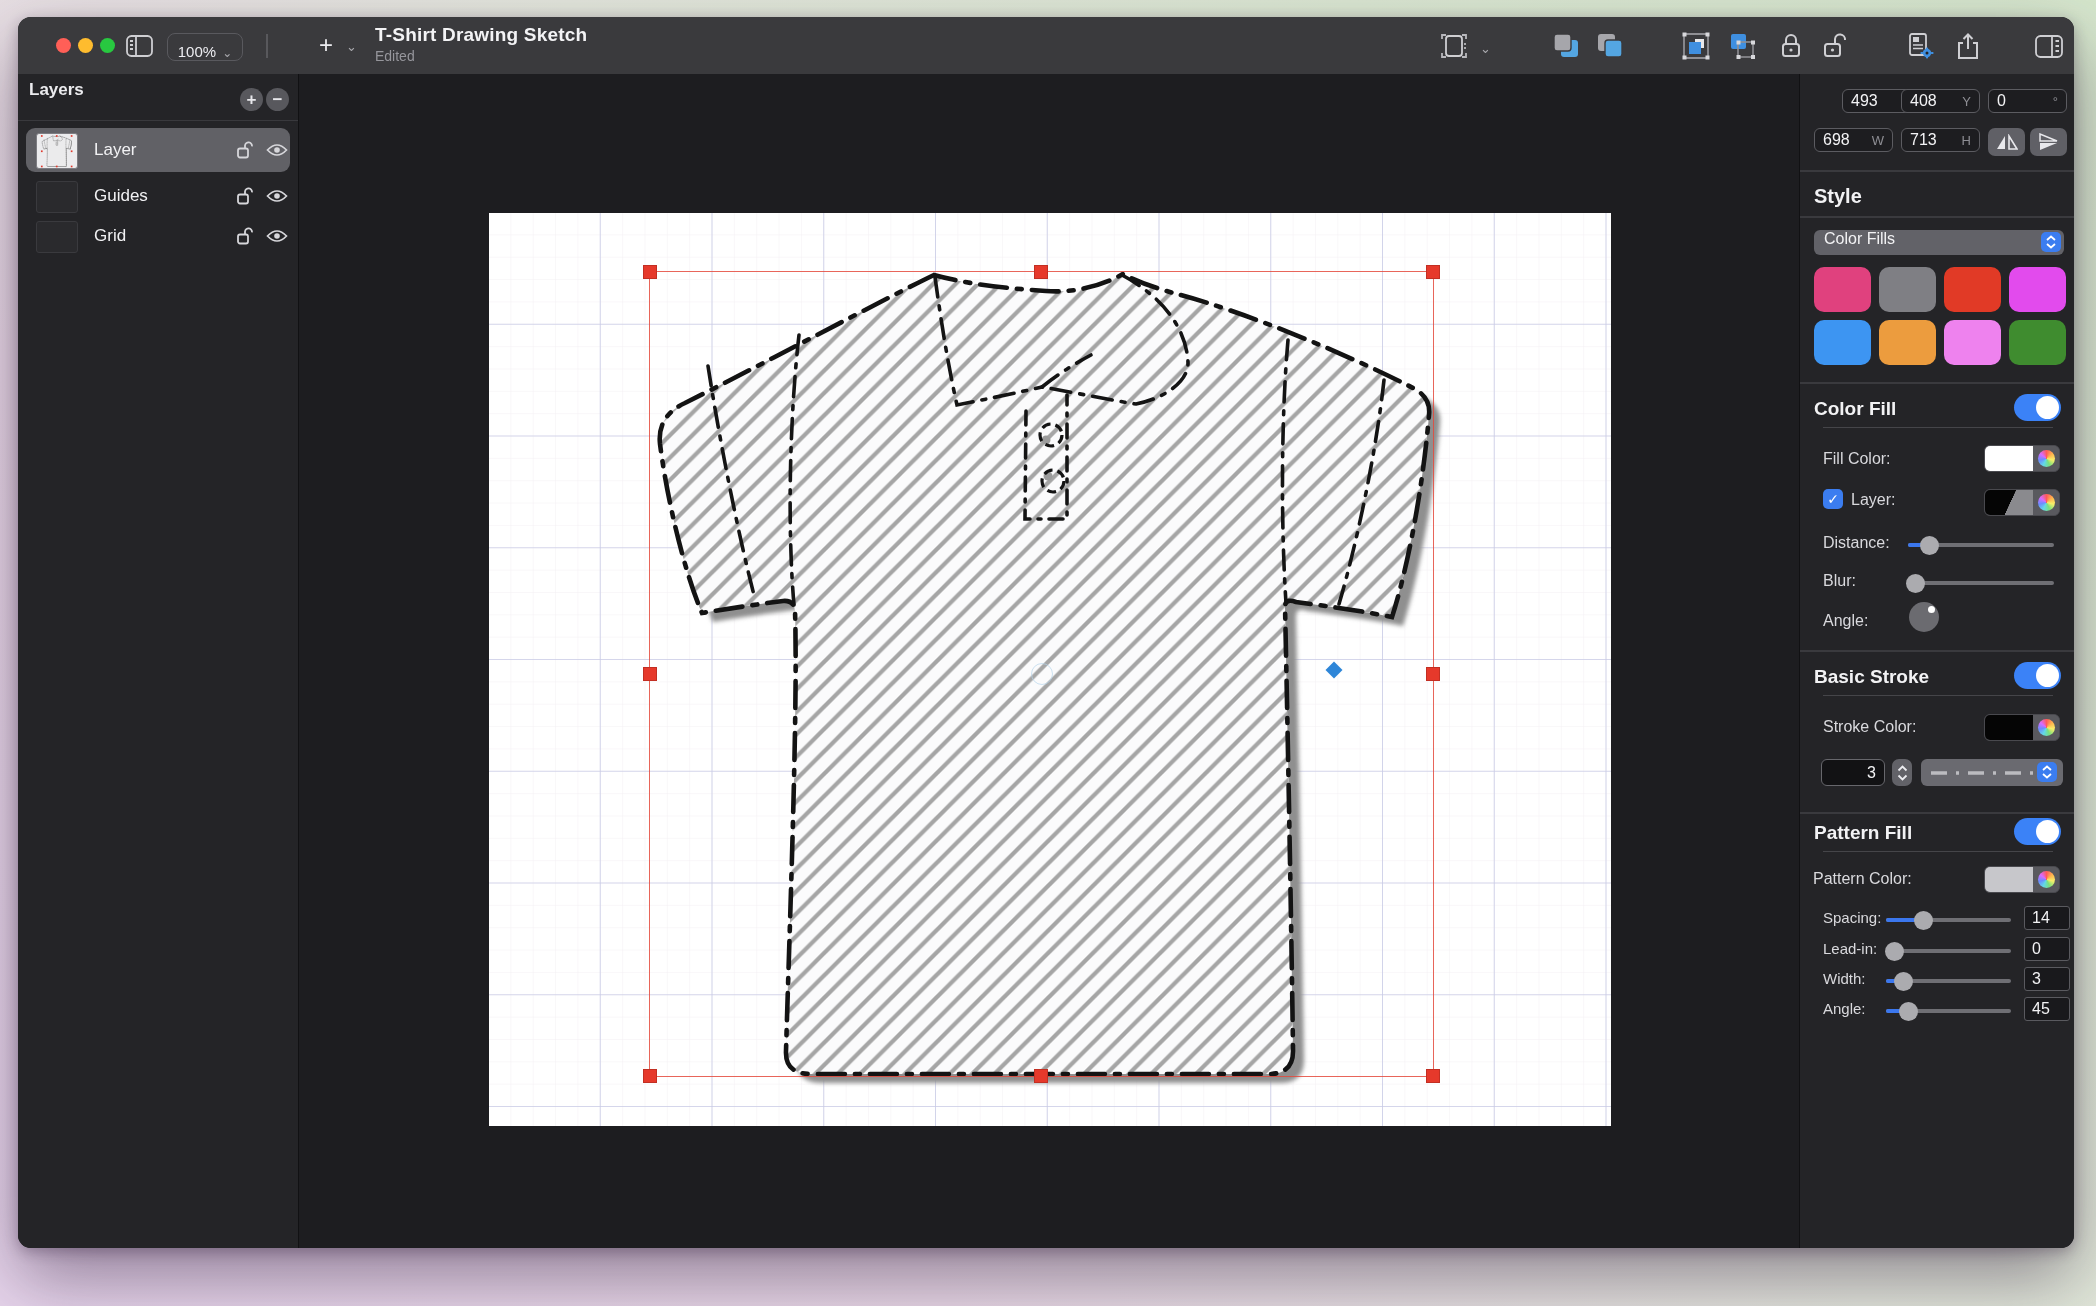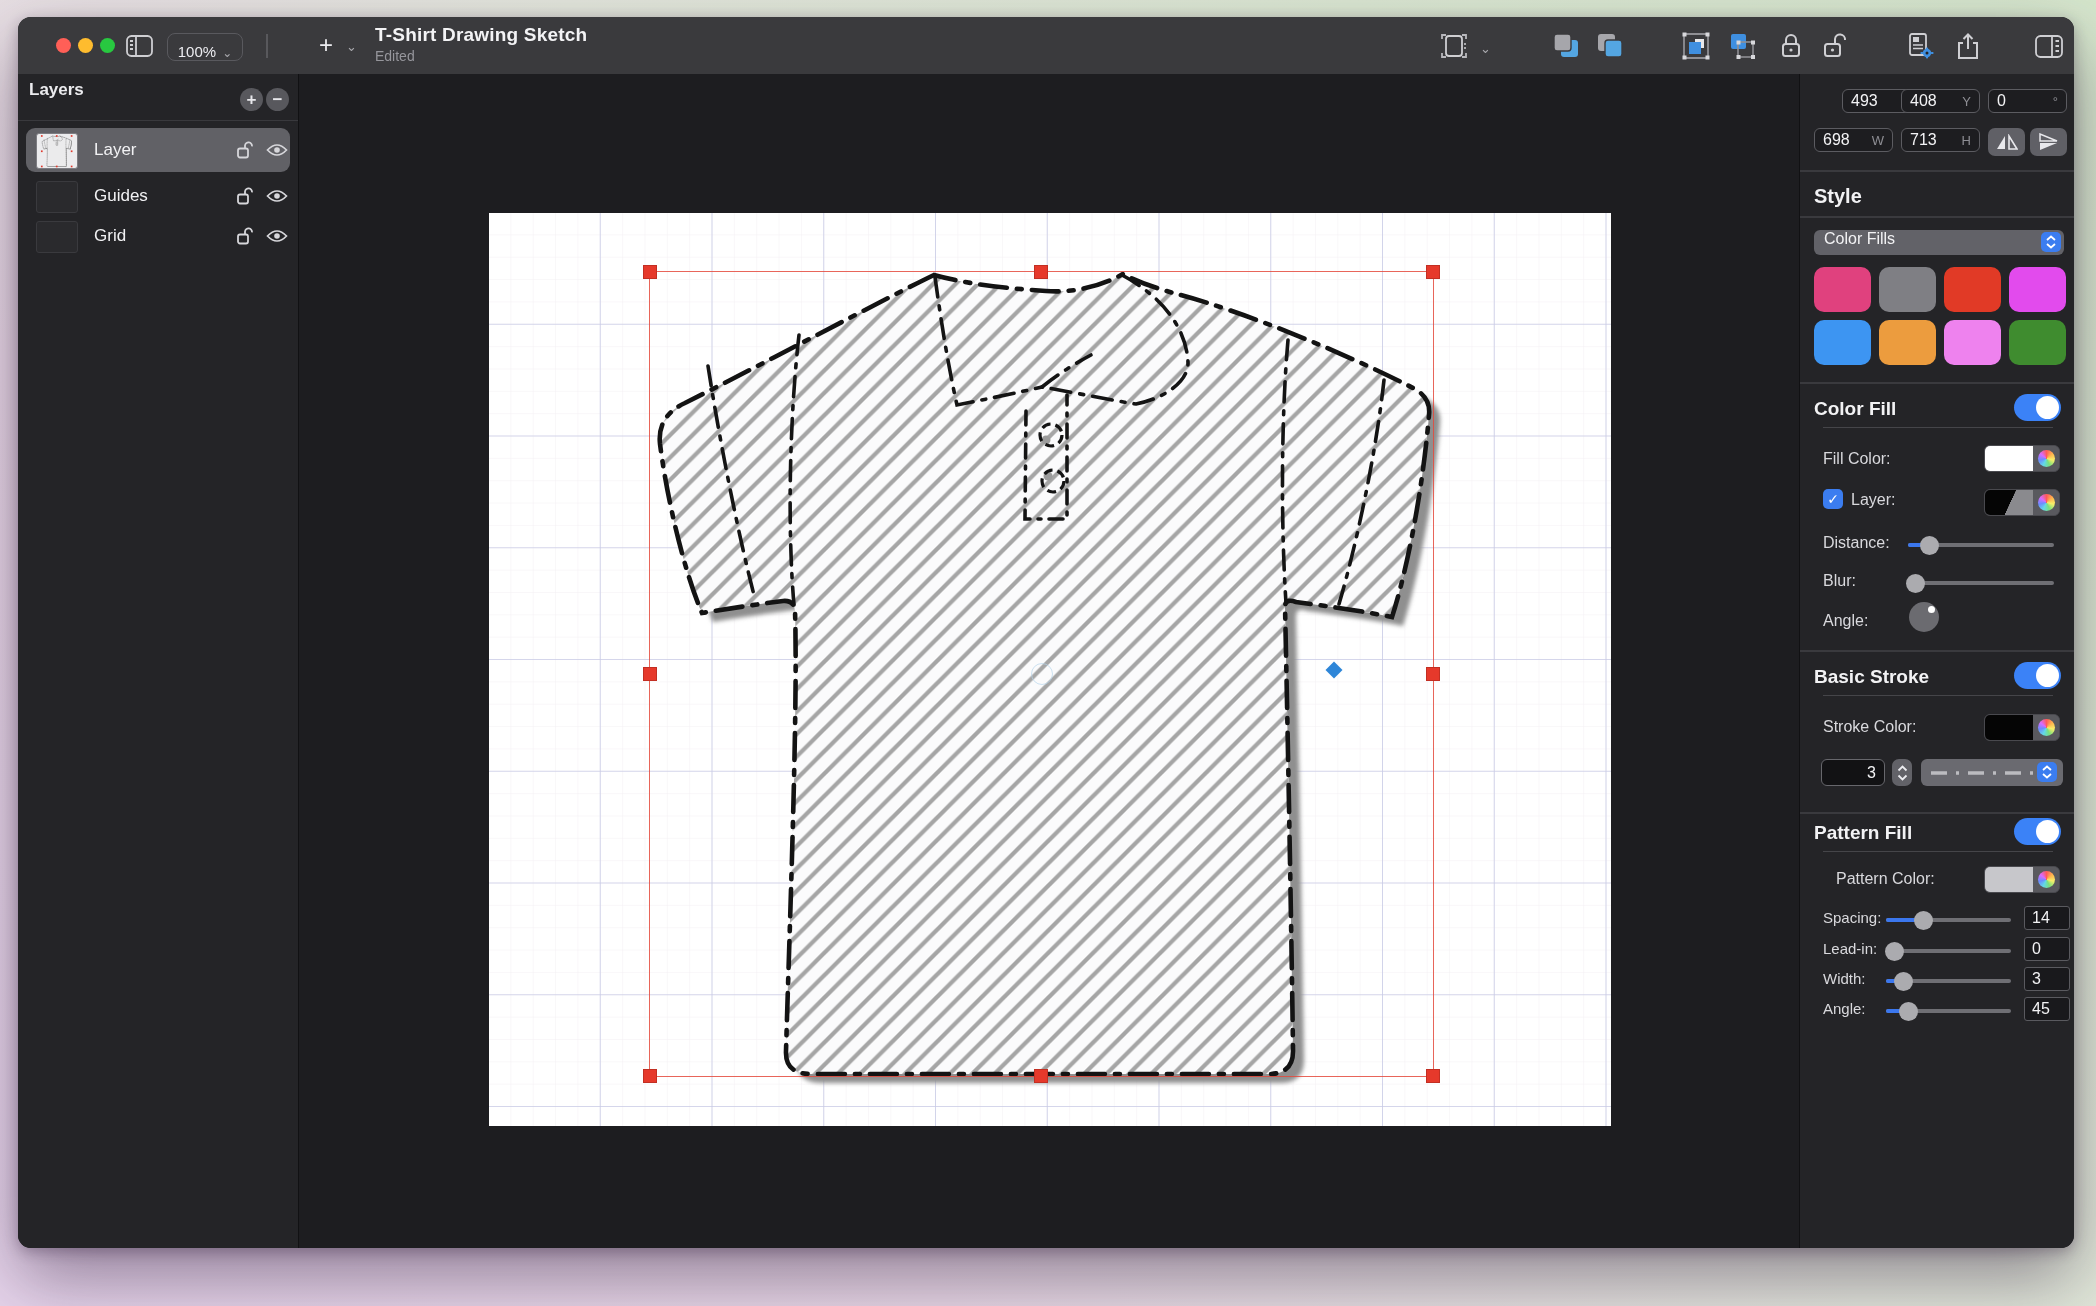--- a/index.html
+++ b/index.html
@@ -484,21 +484,21 @@
             <path d="M2,9 L6,12.5 L10,9"></path>
         </svg>
       </div>
 
       <div class="sec-div" style="top:738px;"></div>
 
       <div class="sec-head" style="left:14px;top:748px;font-size:19px;">Pattern Fill</div>
       <div class="toggle" style="left:214px;top:744px;"></div>
       <div class="sub-div" style="top:777px;"></div>
 
-      <div class="p-label" style="left:36px;top:796px;">Pattern Color:</div>
+      <div class="p-label" style="left:13px;top:796px;">Pattern Color:</div>
       <div class="well" style="left:184px;top:792px;">
         <div class="col" style="background:#c7c7cb;"></div>
         <div class="cap">
             <div class="rainbow"></div>
           </div>
       </div>
 
       <div class="slider-row" style="top:830px;">
         <div class="lbl">Spacing:</div>
         <div class="track" style="left:86px;width:125px;">

